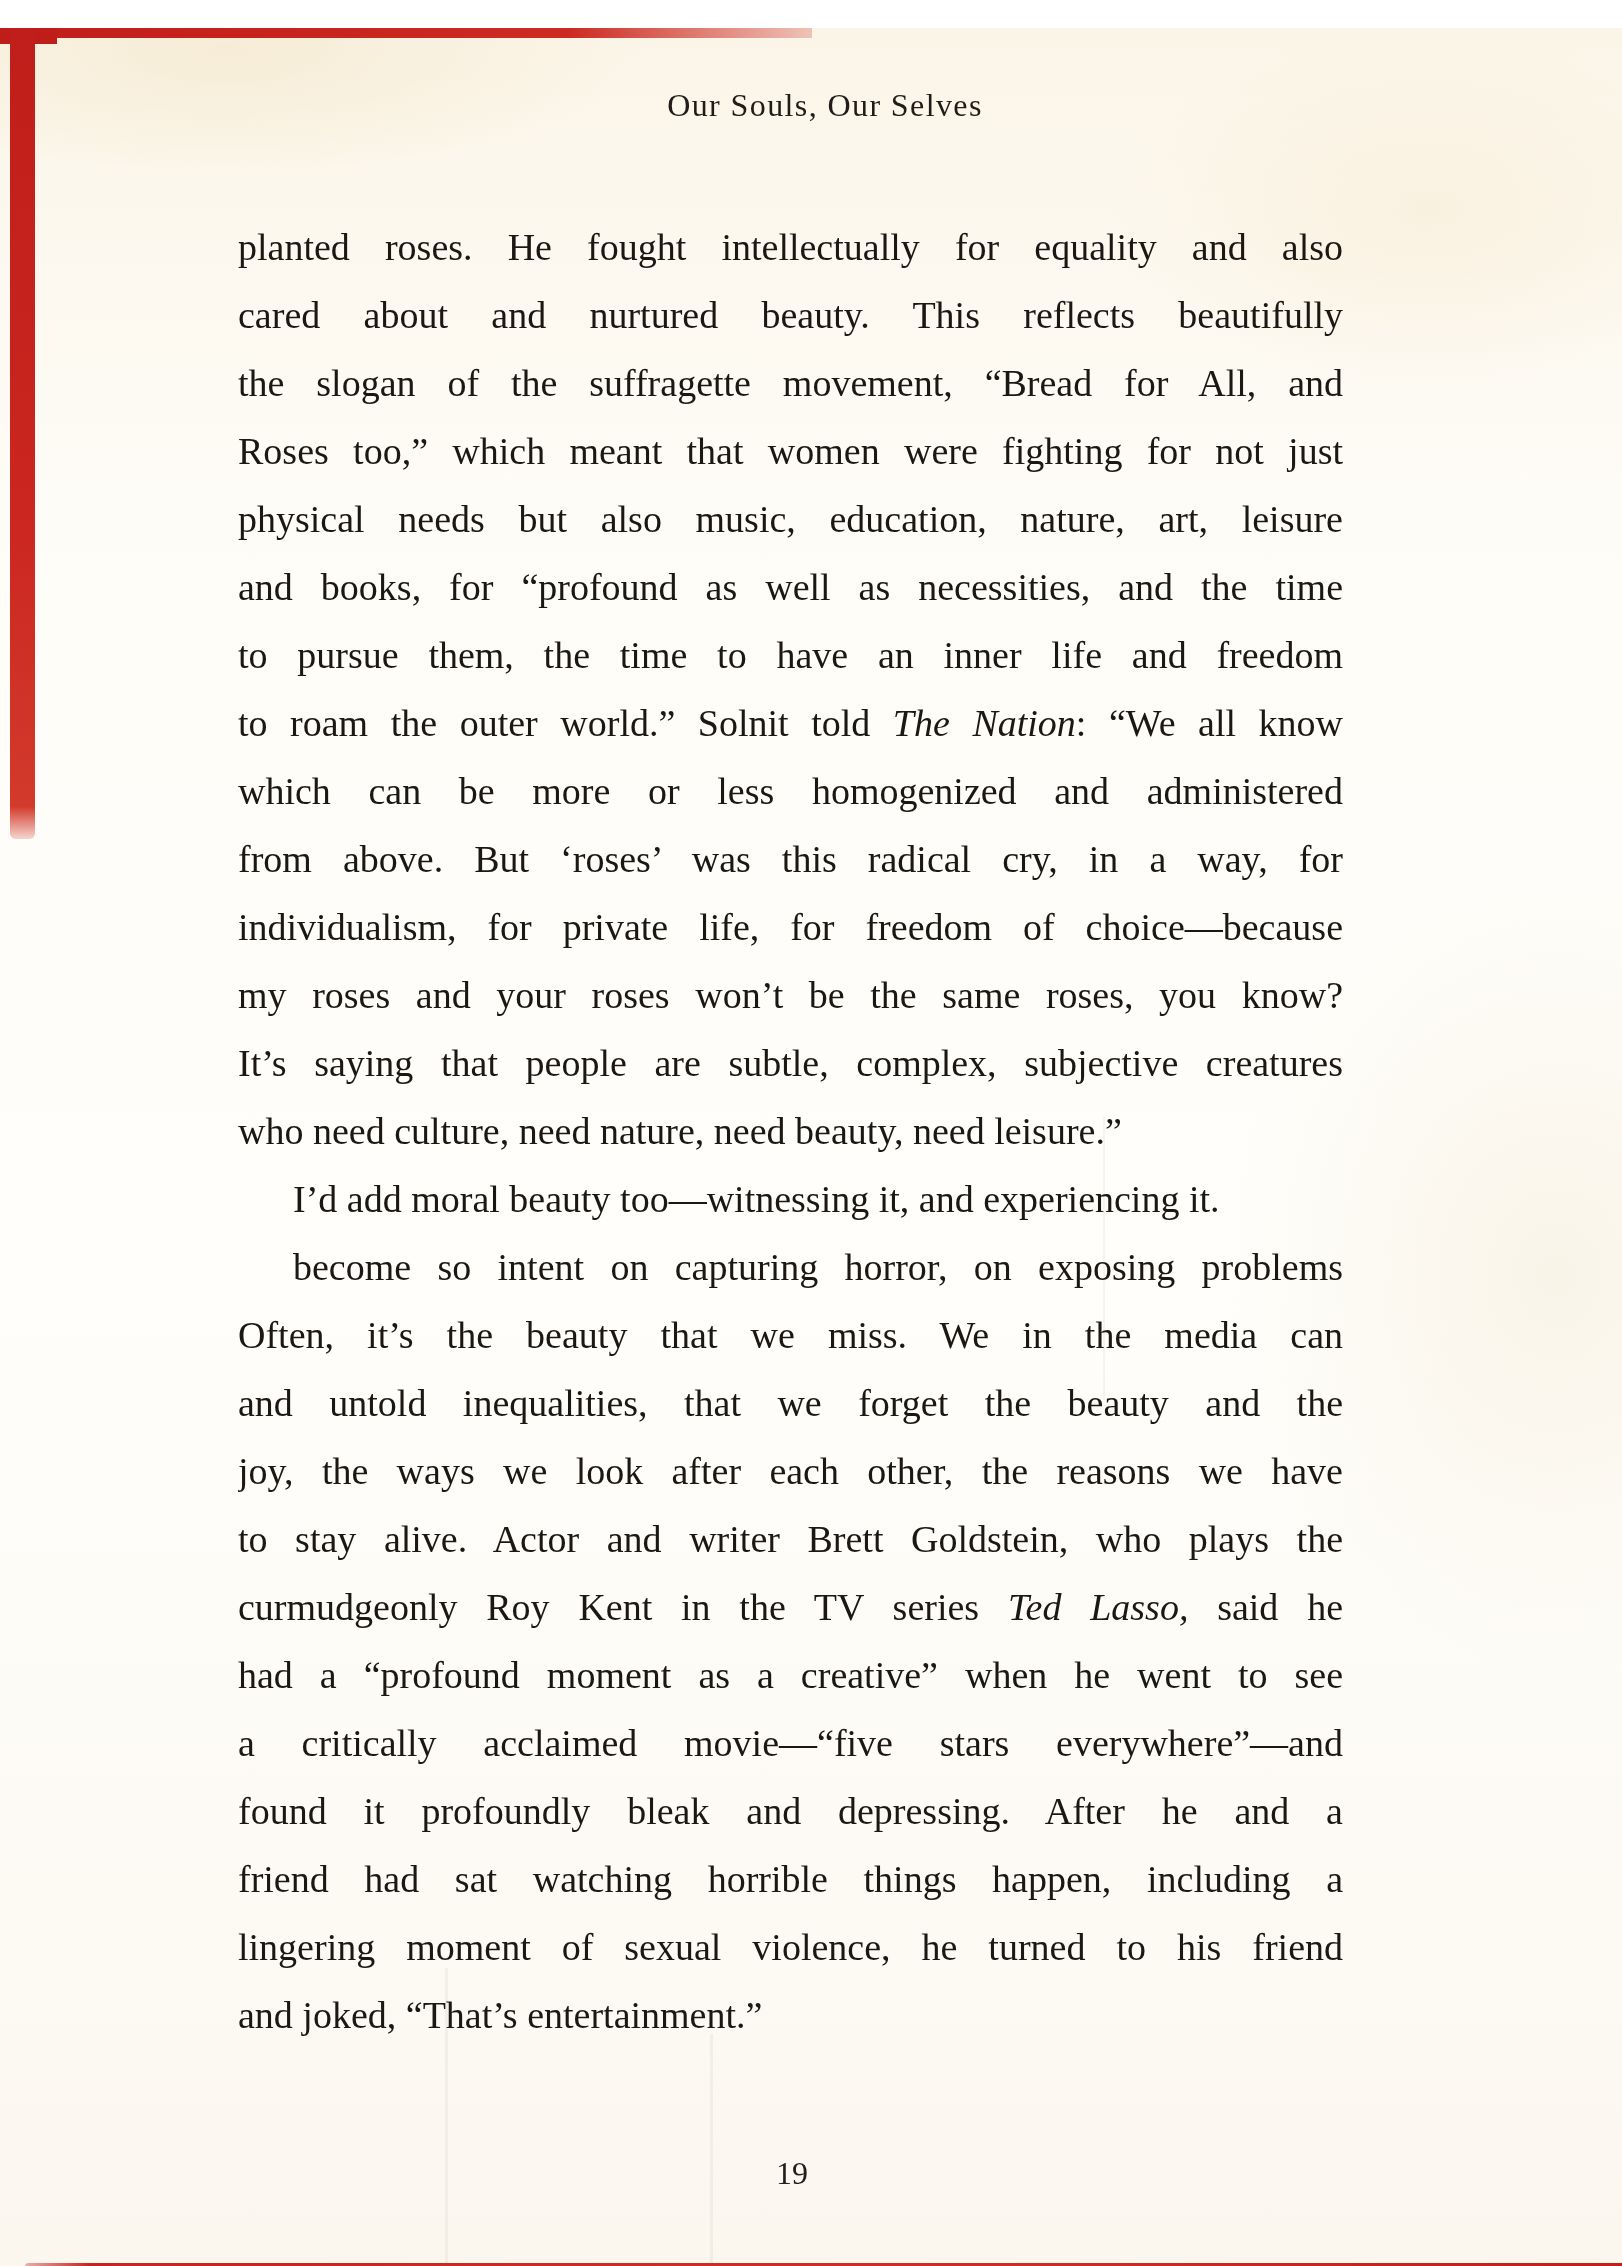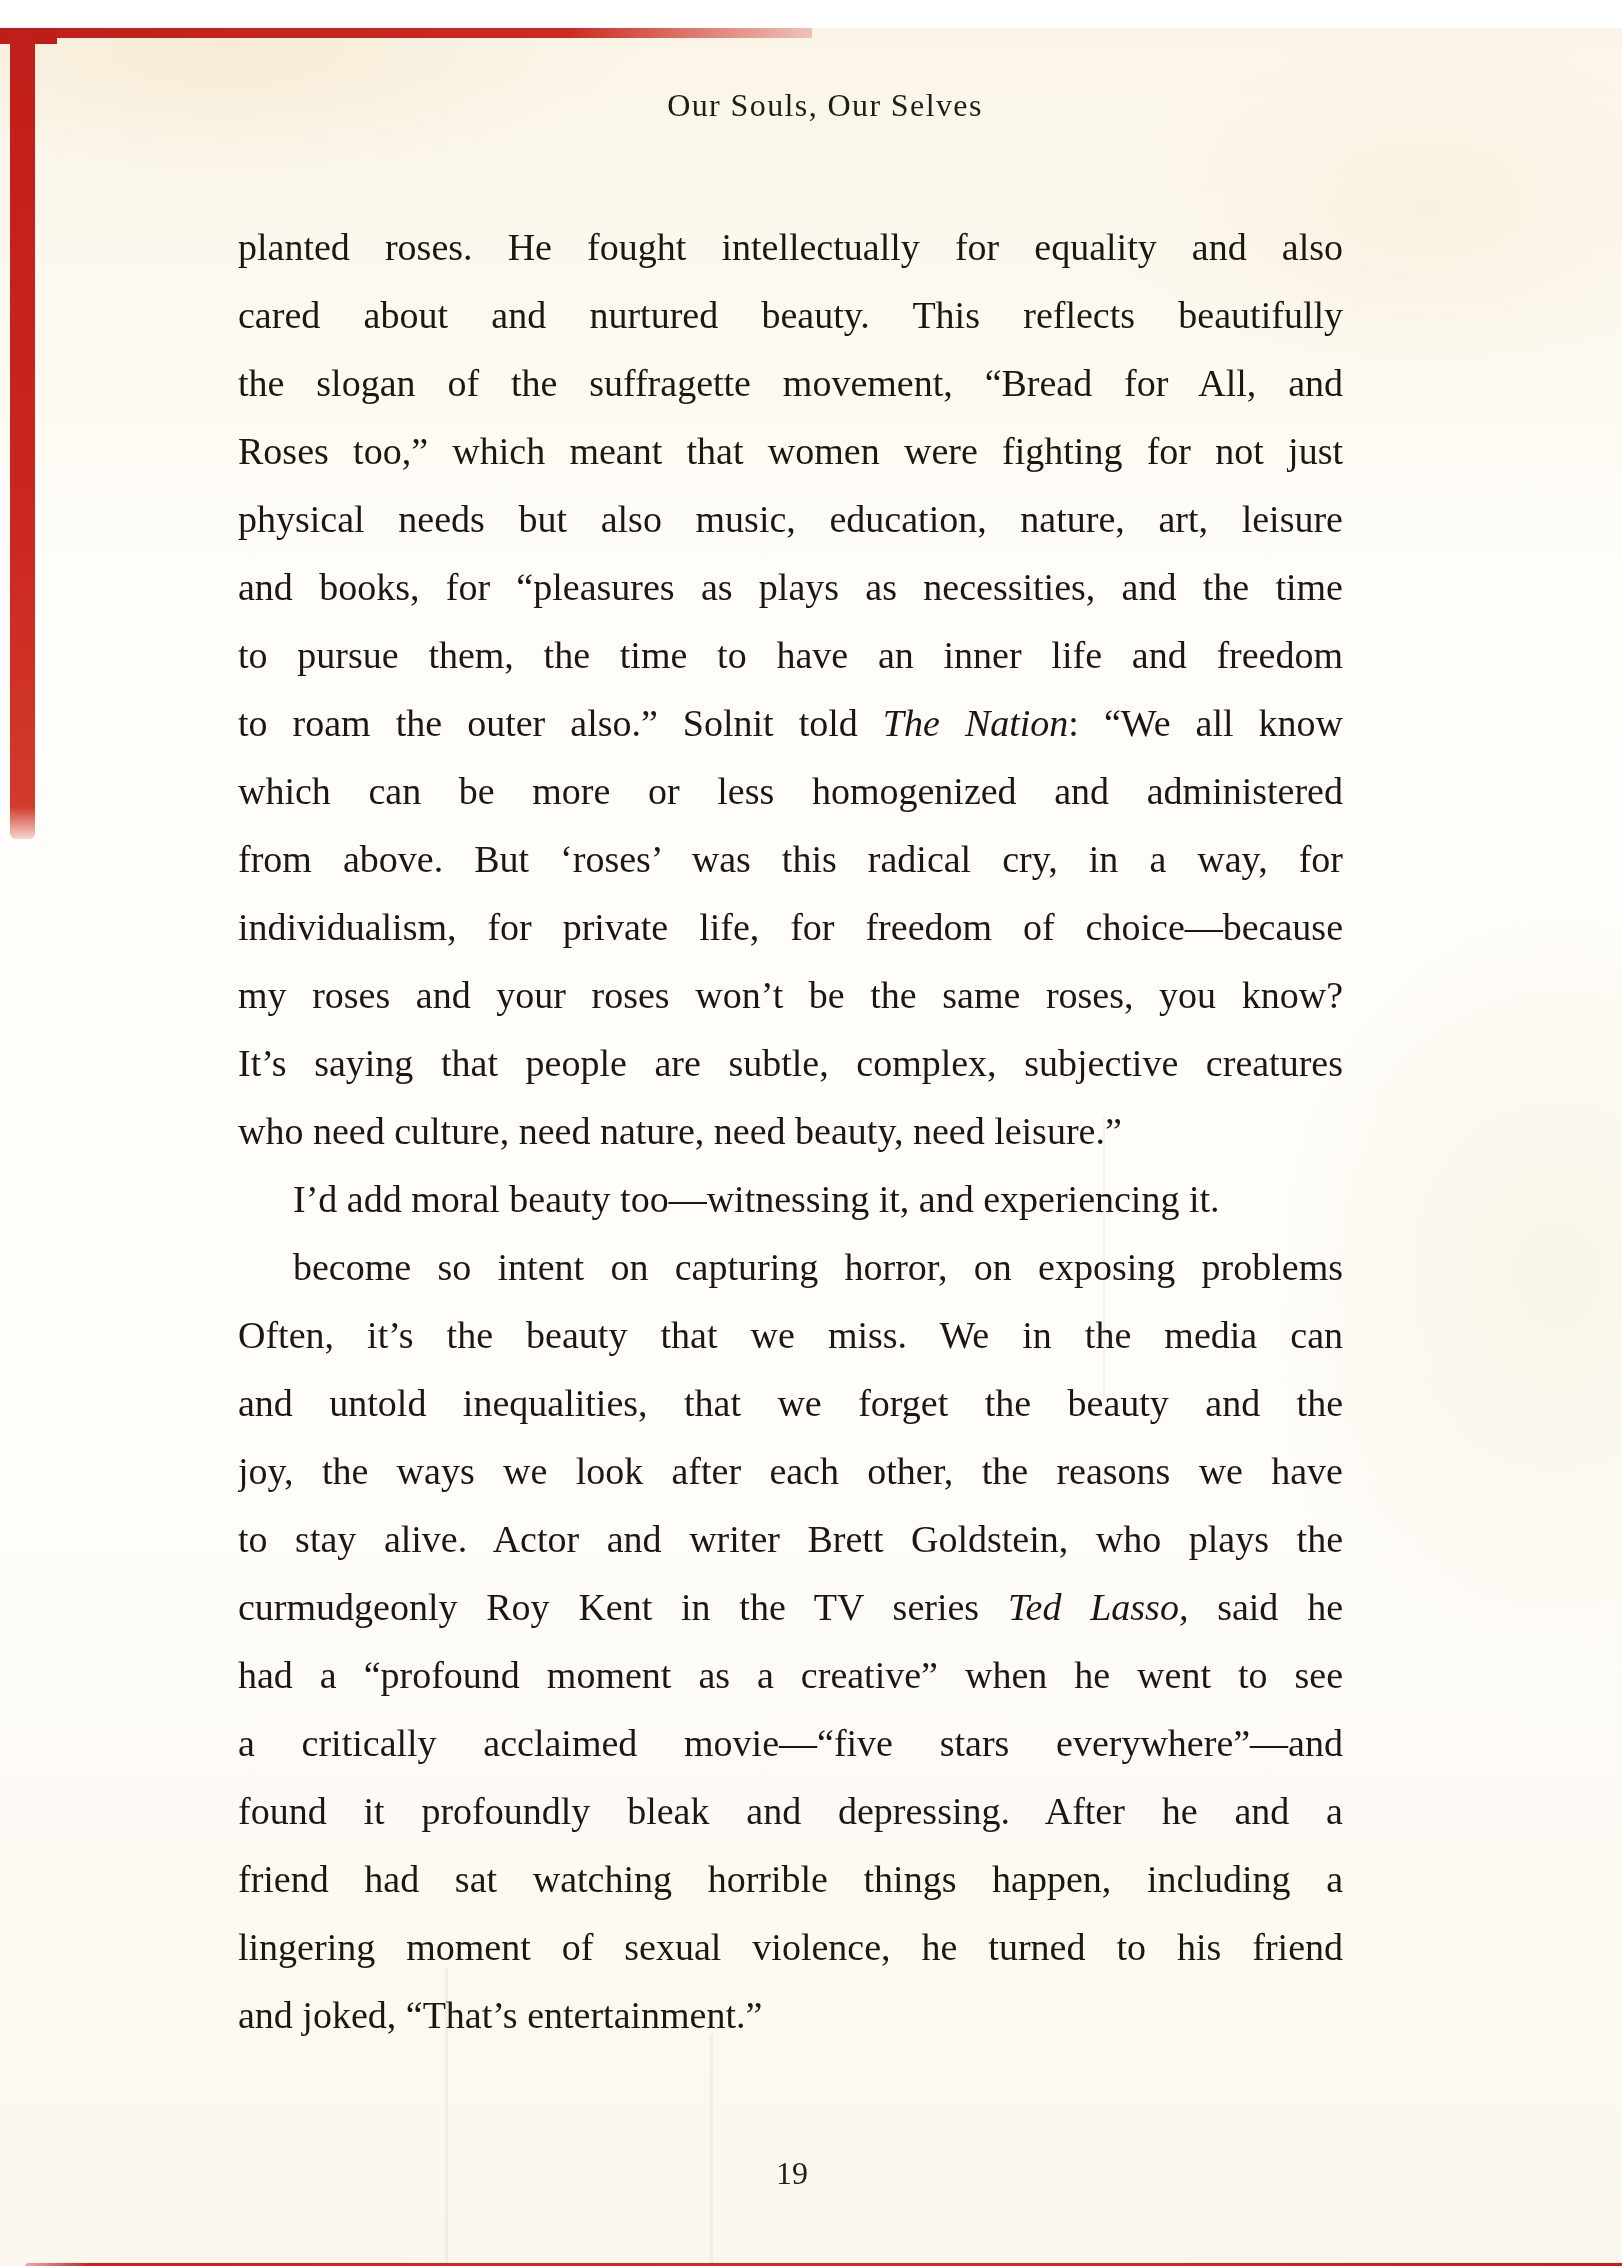--- a/index.html
+++ b/index.html
@@ -94,23 +94,23 @@
 
   <div class="running-header">Our Souls, Our Selves</div>
 
   <div class="body-text">
       <div class="para">
         <div class="line"><span>planted roses. He fought intellectually for equality and also</span></div>
         <div class="line"><span>cared about and nurtured beauty. This reflects beautifully</span></div>
         <div class="line"><span>the slogan of the suffragette movement, “Bread for All, and</span></div>
         <div class="line"><span>Roses too,” which meant that women were fighting for not just</span></div>
         <div class="line"><span>physical needs but also music, education, nature, art, leisure</span></div>
-        <div class="line"><span>and books, for “pleasures as plays as necessities, and the time</span></div>
+        <div class="line"><span>and books, for “profound as well as necessities, and the time</span></div>
         <div class="line"><span>to pursue them, the time to have an inner life and freedom</span></div>
-        <div class="line"><span>to roam the outer also.” Solnit told </span><i>The Nation</i><span>: “We all know</span></div>
+        <div class="line"><span>to roam the outer world.” Solnit told </span><i>The Nation</i><span>: “We all know</span></div>
         <div class="line"><span>which can be more or less homogenized and administered</span></div>
         <div class="line"><span>from above. But ‘roses’ was this radical cry, in a way, for</span></div>
         <div class="line"><span>individualism, for private life, for freedom of choice—because</span></div>
         <div class="line"><span>my roses and your roses won’t be the same roses, you know?</span></div>
         <div class="line"><span>It’s saying that people are subtle, complex, subjective creatures</span></div>
         <div class="line last"><span>who need culture, need nature, need beauty, need leisure.”</span></div>
       </div>
       <div class="para indent">
         <div class="line last"><span>I’d add moral beauty too—witnessing it, and experiencing it.</span></div>
       </div>

